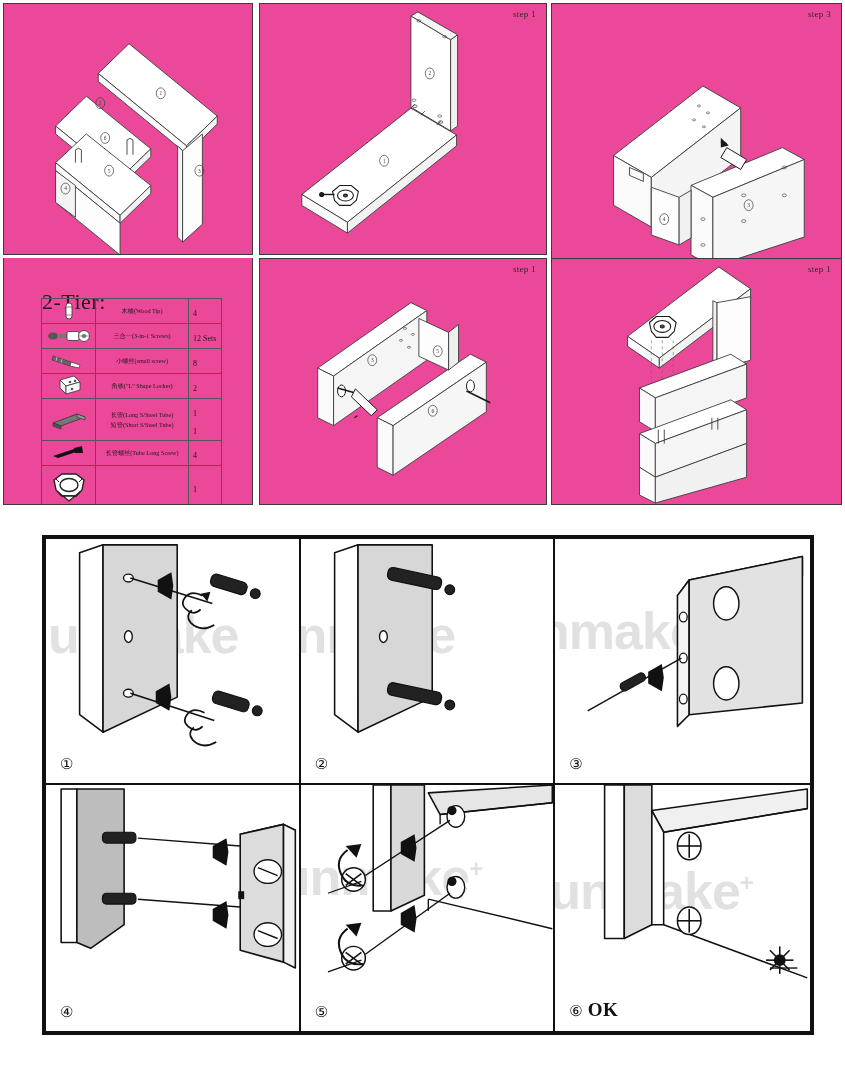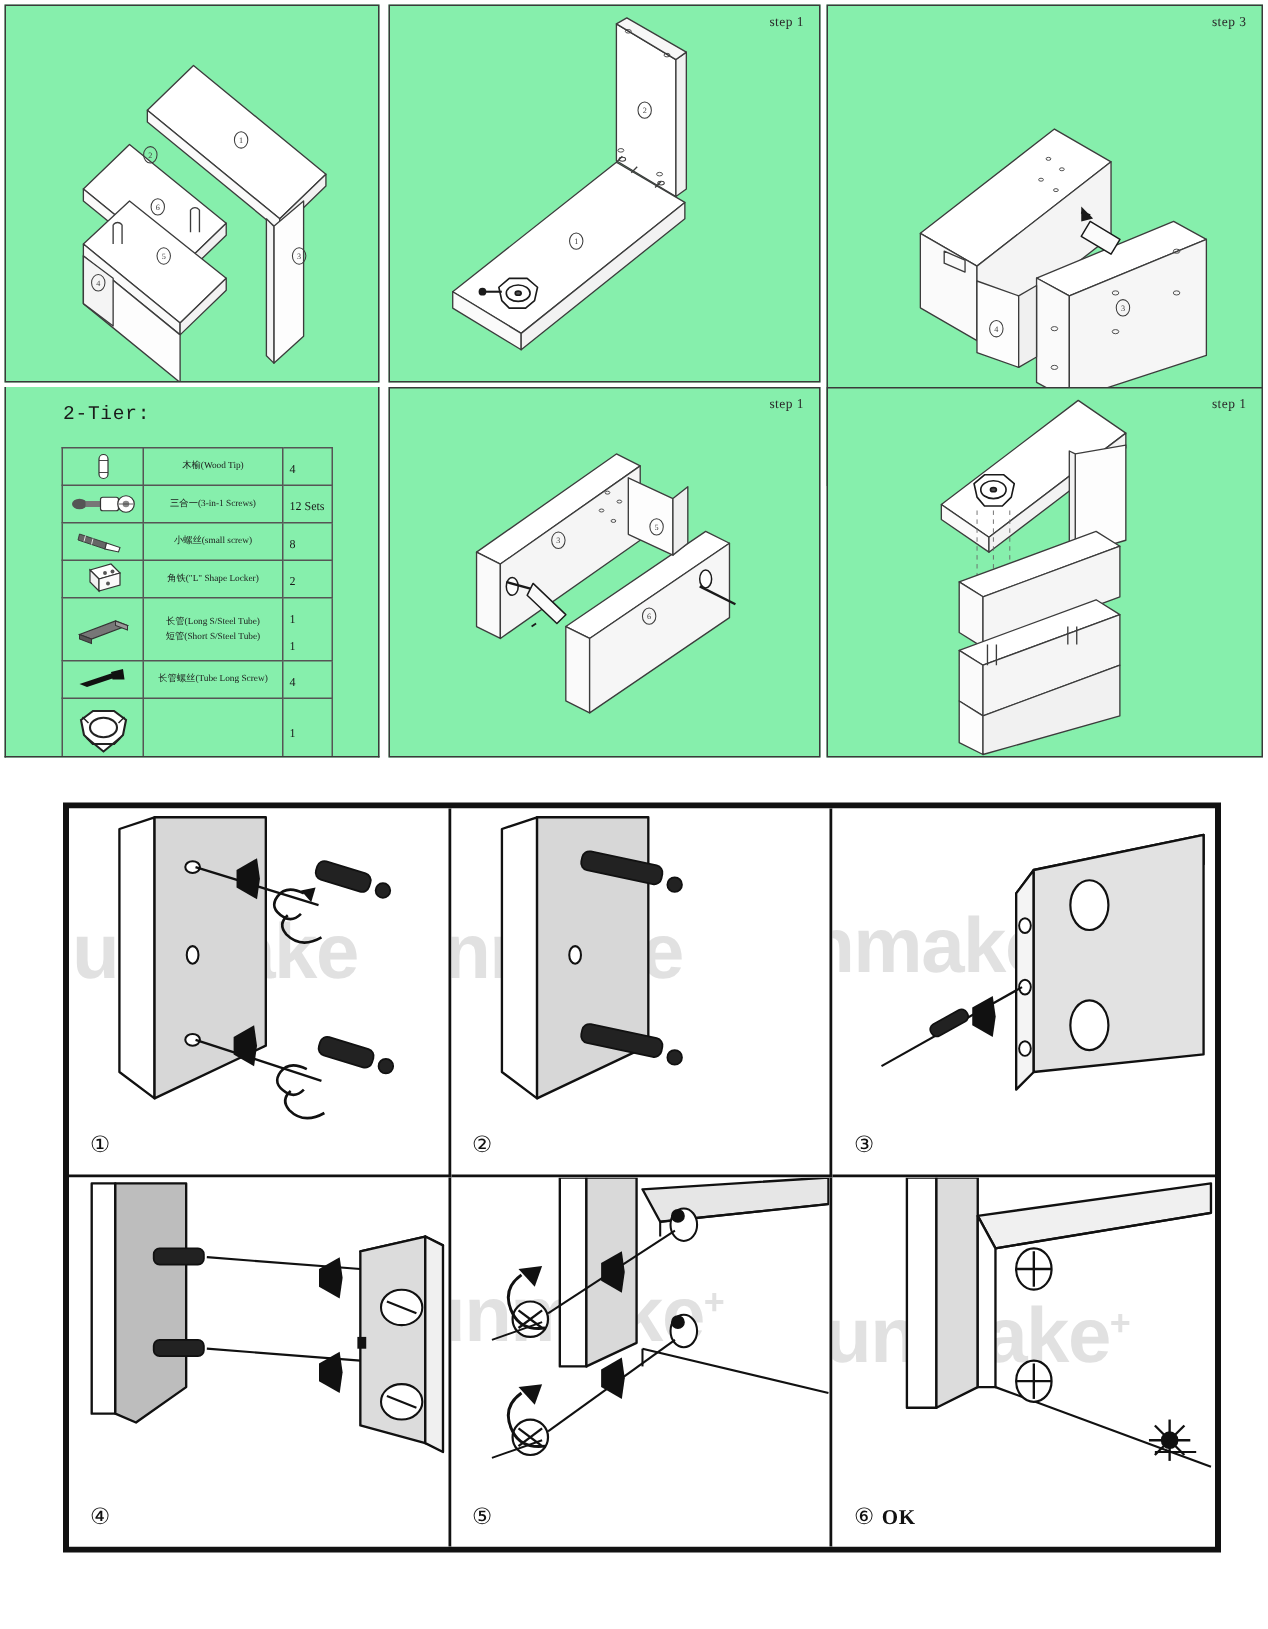--- a/index.html
+++ b/index.html
@@ -19,21 +19,21 @@
 
   
   #top-section {
     position: absolute;
     left: 0; top: 0;
     width: 845px; height: 508px;
   }
 
   .panel {
     position: absolute;
-    background: #86efac;
+    background: #ec4899;
     border: 1px solid #3a3a3a;
     overflow: hidden;
   }
 
   .step-label {
     position: absolute;
     top: 5px; right: 10px;
     font-family: "Liberation Serif", serif;
     font-size: 9px;
     color: #2b2b2b;
@@ -47,23 +47,23 @@
   #panel-step1    { left: 259px; top: 3px; width: 288px; height: 252px; }
   #panel-step3    { left: 551px; top: 3px; width: 291px; height: 321px; }
   #panel-step2    { left: 259px; top: 258px; width: 288px; height: 247px; }
   #panel-step4    { left: 551px; top: 258px; width: 291px; height: 247px; }
 
   .svg-fill { display: block; width: 100%; height: 100%; }
 
   
   .parts-title {
     position: absolute;
-    left: 38px; top: 10px;
-    font-family: Liberation Mono, monospace;
-    font-size: 13px;
+    left: 38px; top: 31px;
+    font-family: Liberation Serif, serif;
+    font-size: 22px;
     color: #1a1a1a;
     letter-spacing: 0.5px;
   }
   .parts-table {
     position: absolute;
     left: 37px; top: 40px;
     width: 180px;
     border-collapse: collapse;
     table-layout: fixed;
   }
@@ -123,21 +123,21 @@
     font-family: "Liberation Serif", serif;
     font-size: 15px;
     color: #111;
     z-index: 6;
     display: flex;
     align-items: baseline;
     gap: 5px;
   }
   .detail-num .ok {
     font-weight: bold;
-    font-size: 14px;
+    font-size: 19px;
     letter-spacing: 0.5px;
   }
 
   .wm {
     position: absolute;
     font-family: "Liberation Sans", sans-serif;
     font-size: 52px;
     font-weight: bold;
     color: rgba(120,120,120,0.22);
     letter-spacing: -1px;

